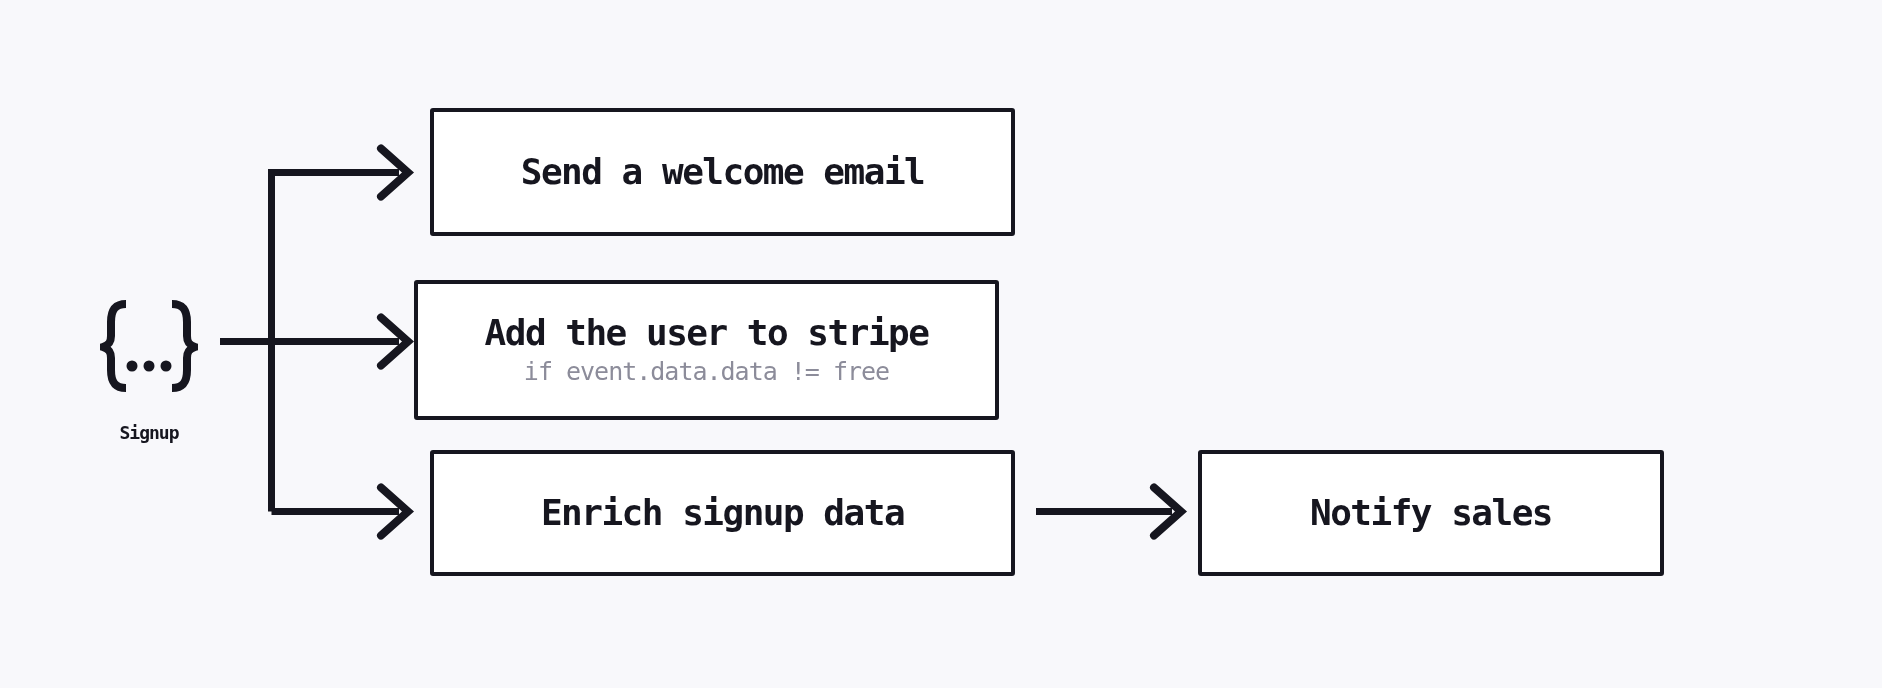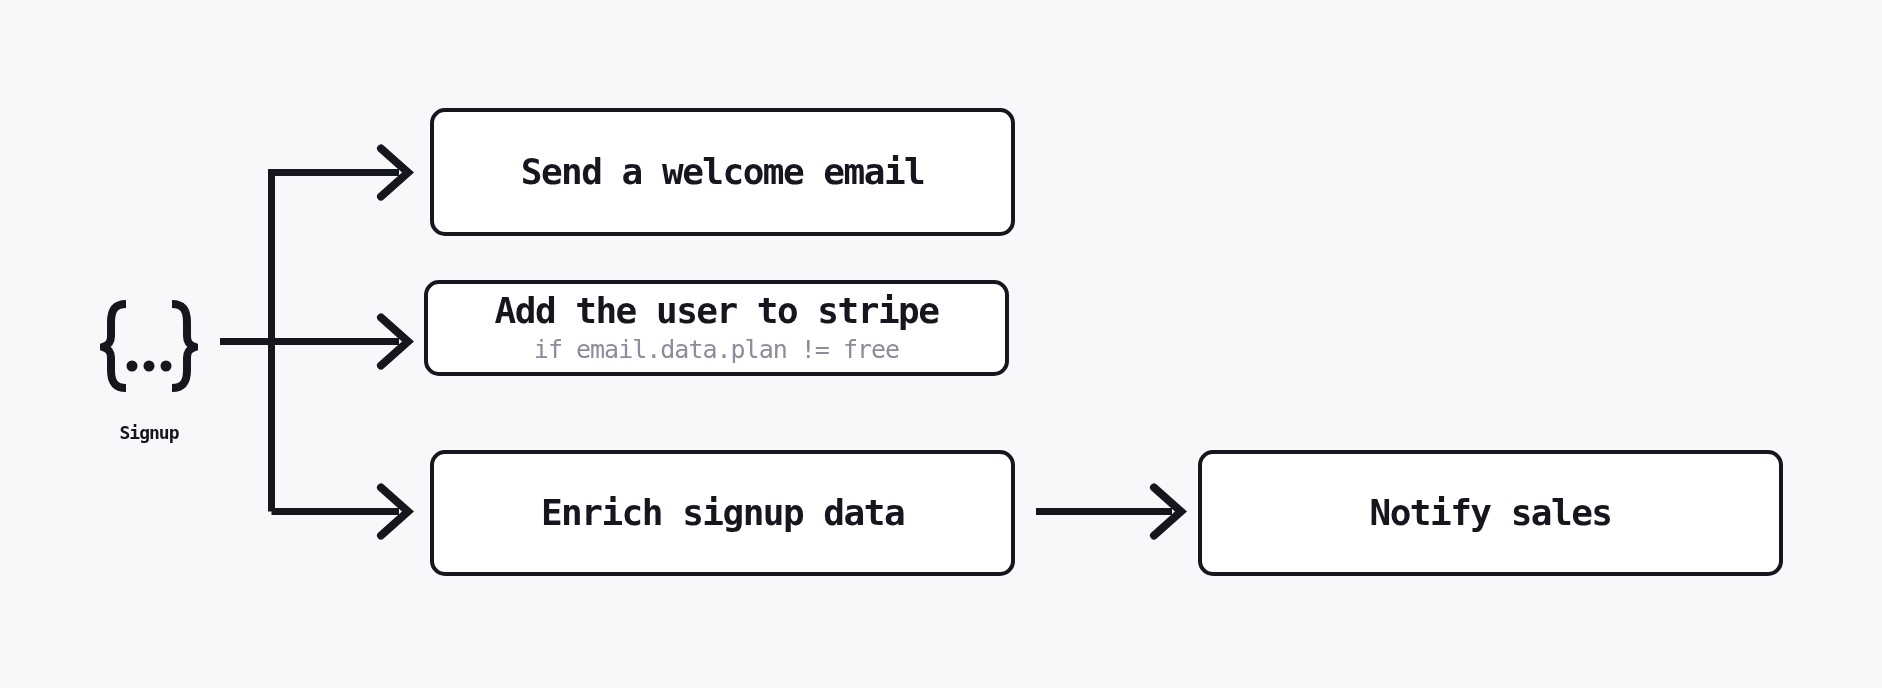--- a/index.html
+++ b/index.html
@@ -46,43 +46,43 @@
     text-align: center;
     font-size: 18px; font-weight: bold;
     color: var(--ink);
     letter-spacing: -1px;
   }
 
   .step-box {
     position: absolute;
     background: var(--box-fill);
     border: 4px solid var(--ink);
-    border-radius: 15px;
+    border-radius: 3px;
     display: flex; flex-direction: column;
     align-items: center; justify-content: center;
     gap: 3px;
   }
   .step-box .title {
     font-size: 36px; font-weight: bold;
     color: var(--ink);
     line-height: 1.12;
     letter-spacing: -1.5px;
     white-space: nowrap;
   }
   .step-box .condition {
     font-size: 25px; font-weight: normal;
     color: var(--muted);
     line-height: 1.2;
     letter-spacing: -1px;
     white-space: nowrap;
   }
   .box-email  { left: 430px;  top: 108px; width: 585px; height: 128px; }
-  .box-stripe { left: 424px;  top: 280px; width: 585px; height: 96px; }
+  .box-stripe { left: 414px;  top: 280px; width: 585px; height: 140px; }
   .box-enrich { left: 430px;  top: 450px; width: 585px; height: 126px; }
-  .box-notify { left: 1198px; top: 450px; width: 585px; height: 126px; }
+  .box-notify { left: 1198px; top: 450px; width: 466px; height: 126px; }
 </style>
 </head>
 <body>
 
 <div class="canvas">
 
   <svg class="arrow-layer" viewBox="0 0 1882 688">
 
     <path class="shaft" d="M 220 341.5 H 399"></path>
 
@@ -109,21 +109,21 @@
   </div>
   <div class="trigger-label">Signup</div>
 
   <div class="step-box box-email">
     <div class="title">Send a welcome email</div>
 
   </div>
 
   <div class="step-box box-stripe">
     <div class="title">Add the user to stripe</div>
-    <div class="condition">if email.data.plan != free</div>
+    <div class="condition">if event.data.data != free</div>
   </div>
 
   <div class="step-box box-enrich">
     <div class="title">Enrich signup data</div>
 
   </div>
 
   <div class="step-box box-notify">
     <div class="title">Notify sales</div>
   </div>

